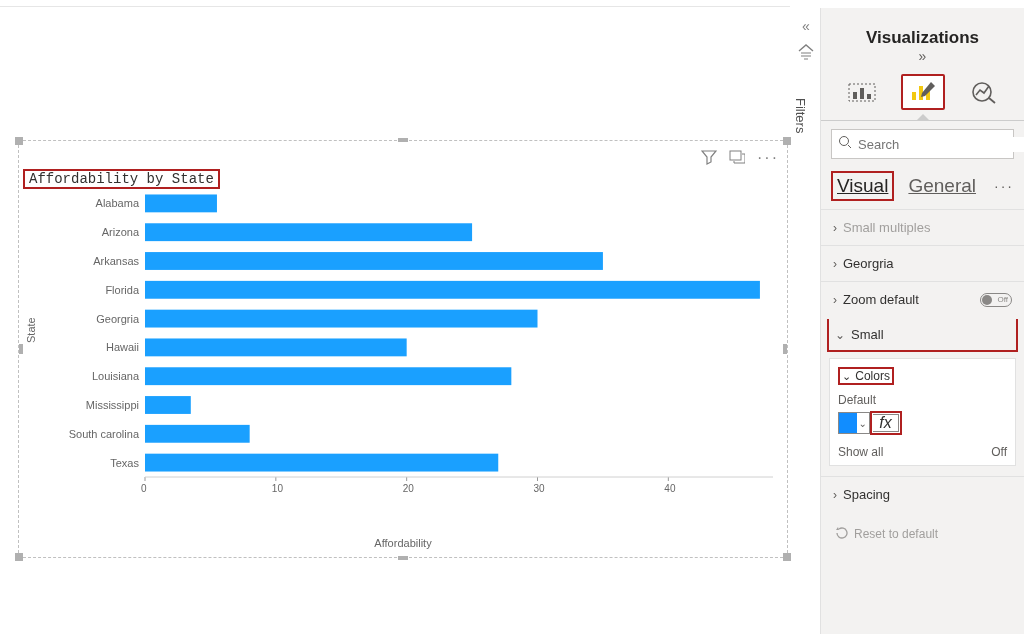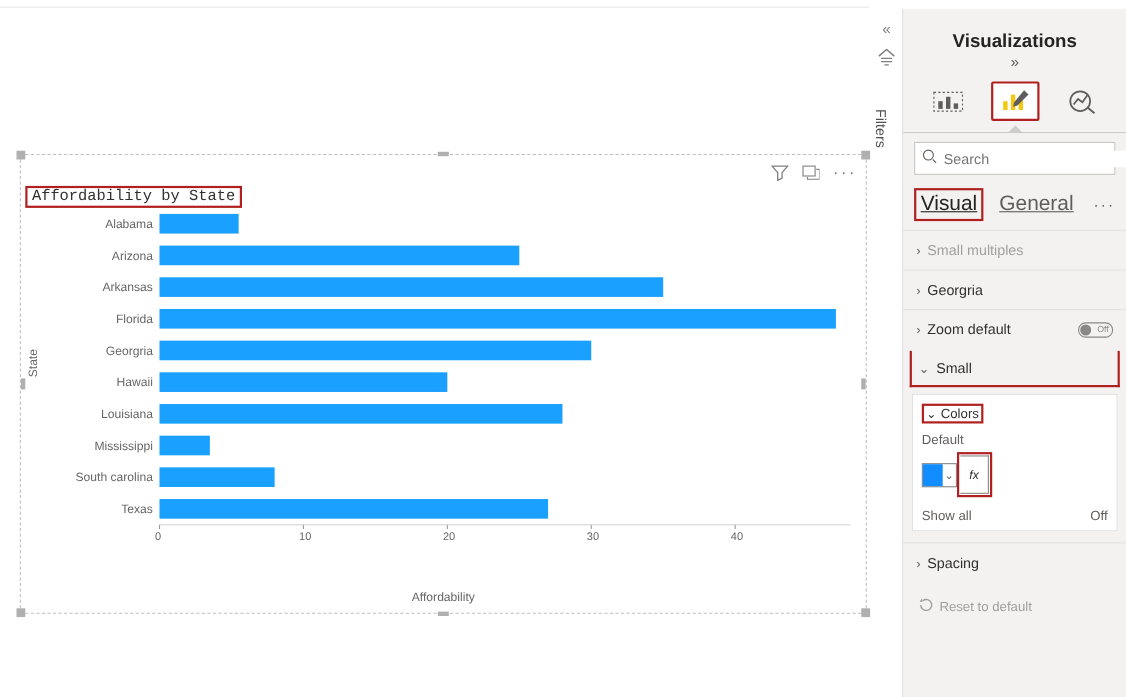--- a/index.html
+++ b/index.html
@@ -41,21 +41,21 @@
 
   .section-bars { border: 2px solid #b02020; margin: 2px 6px 0 6px; padding: 8px 6px; }
 
   .subgroup { background: #fff; margin: 6px 8px 0 8px; padding: 8px 8px 6px 8px; border: 1px solid #e1e1e1; }
   .subgroup-title { font-size: 12px; color: #323130; display:flex; align-items:center; gap:4px; border:2px solid #b02020; padding:0 2px; width:max-content; }
   .default-label { font-size: 12px; color: #605e5c; margin-top: 8px; }
   .color-row { display: flex; align-items: center; margin-top: 4px; gap: 0; }
   .swatch { width: 32px; height: 22px; border: 1px solid #8a8886; display:flex; align-items:center; }
   .swatch-color { width:22px; height:20px; background:#118dff; }
   .swatch-caret { font-size:10px; color:#605e5c; padding:0 2px; }
-  .fx-btn { width: 26px; height: 35px; border: 1px solid #8a8886; border-left:none; display:flex; align-items:center; justify-content:center; font-style: italic; font-size: 11px; color:#323130; }
+  .fx-btn { width: 26px; height: 18px; border: 1px solid #8a8886; border-left:none; display:flex; align-items:center; justify-content:center; font-style: italic; font-size: 16px; color:#323130; }
   .fx-highlight { border:2px solid #b02020; padding:1px; }
   .showall-row { display:flex; align-items:center; margin-top:10px; font-size:12px; color:#605e5c; }
   .showall-row .lbl { flex:1; }
 
   .reset-row { padding: 14px 14px; color:#a19f9d; font-size:12px; display:flex; align-items:center; gap:6px; }
 
   
   .viz-card { position:absolute; left:18px; top:140px; width:770px; height:418px; border:1px dashed #c0c0c0; background:#fff; }
   .viz-card .corner { position:absolute; width:8px; height:8px; background:#b0b0b0; }
   .viz-card .c-tl { left:-4px; top:-4px; } .viz-card .c-tr { right:-4px; top:-4px; }

